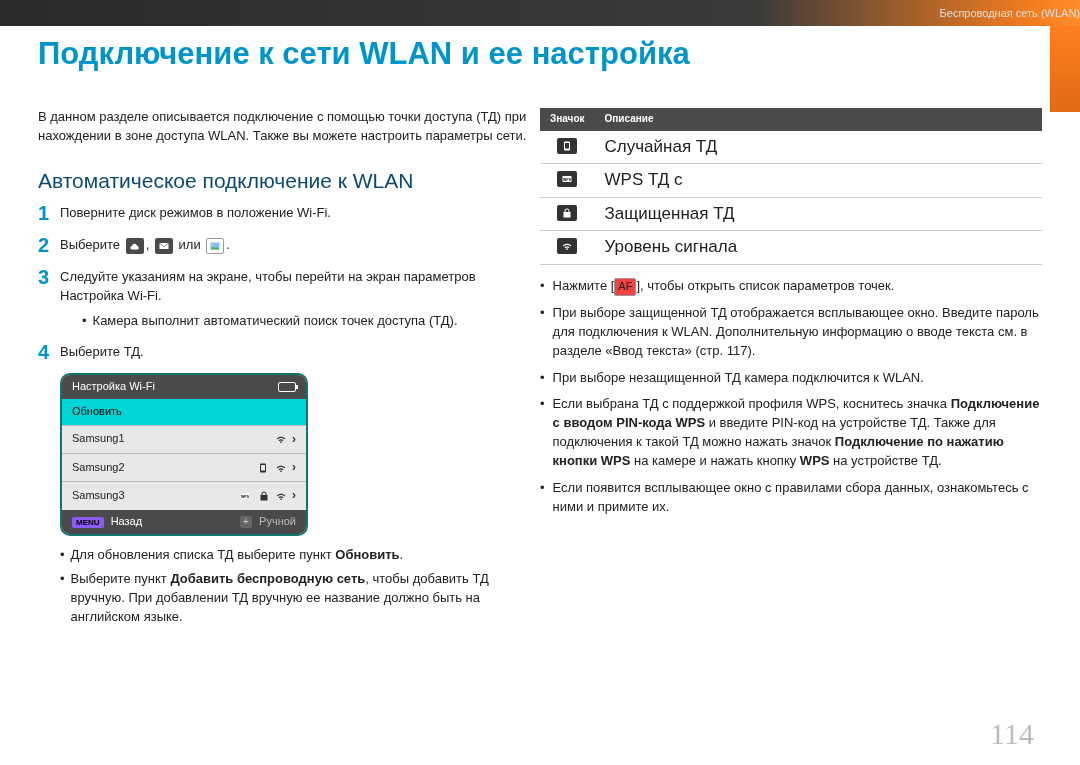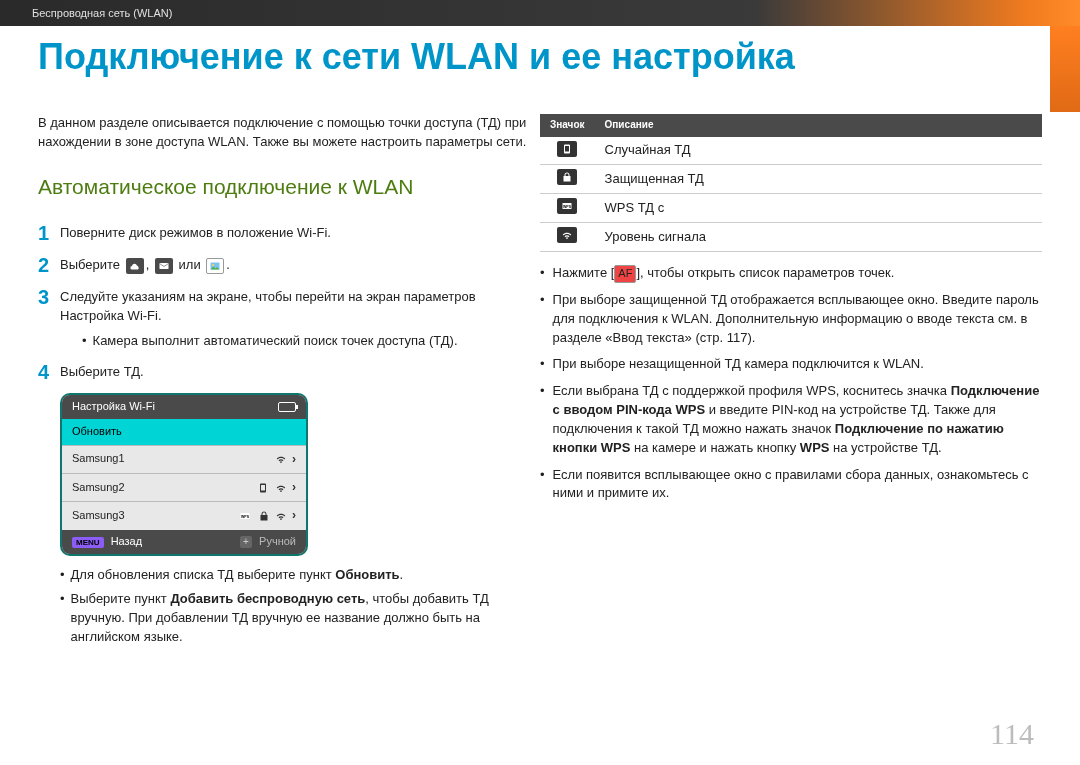--- a/index.html
+++ b/index.html
@@ -1,38 +1,38 @@
 <!DOCTYPE html>
 <html><head>
 <meta charset="utf-8">
 <style>
   * { margin: 0; padding: 0; box-sizing: border-box; }
   html, body { width: 1080px; height: 765px; overflow: hidden; font-family: "Segoe UI", Arial, sans-serif; }
   body { background: #fff; color: #222; }
   .topbar {
     width: 100%; height: 26px;
     background: linear-gradient(to right, #2a2a2a 0%, #3a3a3a 70%, #f07b1f 95%, #ff8c28 100%);
-    display: flex; align-items: center; padding-left: 32px;
+    display: flex; align-items: center; padding-left: 32px; justify-content: flex-end;
   }
   .topbar span { color: #e0e0e0; font-size: 11px; }
   .orange-stripe {
     position: absolute; top: 26px; right: 0; width: 30px; height: 86px;
     background: linear-gradient(#ff7f20, #e06a15);
   }
   .page {
     padding: 10px 38px 0 38px;
     display: flex; flex-direction: column;
     height: calc(765px - 26px);
     position: relative;
   }
-  .title { color: #0095c8; font-size: 36px; font-weight: 600; margin-bottom: 36px; }
+  .title { color: #0095c8; font-size: 31px; font-weight: 600; margin-bottom: 36px; }
   .columns { display: flex; }
   .col { flex: 1; font-size: 13px; line-height: 1.45; }
   .intro { margin-bottom: 20px; }
-  .subhead { color: #4d7c0f; font-size: 21px; margin-bottom: 20px; font-weight: 400; }
+  .subhead { color: #0c4a6e; font-size: 21px; margin-bottom: 6px; font-weight: 400; }
   .step { display: flex; margin-bottom: 10px; }
   .step-num { color: #0095c8; font-size: 20px; font-weight: 600; min-width: 22px; line-height: 1.1; }
   .step-body { flex: 1; padding-top: 2px; }
   .sub-bullet { padding-left: 22px; margin-top: 6px; display: flex; }
   .sub-bullet::before { content: "•"; margin-right: 6px; }
   .icon-box {
     display: inline-flex; align-items: center; justify-content: center;
     width: 18px; height: 16px; background: #4a4a4a; border-radius: 2px;
     color: #fff; font-size: 9px; vertical-align: middle; margin: 0 2px;
   }
@@ -48,21 +48,21 @@
   .wifi-row { padding: 5px 10px; display: flex; justify-content: space-between; align-items: center; border-top: 1px solid #bbb; }
   .wifi-row.hl { background: #00d4d4; color: #000; border-top: none; }
   .wifi-row .ricons { display: flex; gap: 4px; align-items: center; color: #333; }
   .wifi-ftr { background: #4a4a4a; color: #bbb; padding: 4px 10px; display: flex; justify-content: space-between; align-items: center; }
   .wifi-ftr .menu-tag { background: #8b5cf6; color: #000; font-size: 8px; font-weight: bold; padding: 1px 4px; border-radius: 2px; margin-right: 4px; }
   .wifi-ftr .plus { display: inline-block; width: 12px; height: 12px; background: #666; color: #ccc; border-radius: 2px; text-align: center; line-height: 12px; font-size: 10px; margin-right: 4px; }
   .chev { font-size: 12px; font-weight: bold; }
 
   .tbl { border-collapse: collapse; width: 100%; margin-bottom: 12px; }
   .tbl th { background: #4a4a4a; color: #fff; font-size: 10px; font-weight: 600; text-align: left; padding: 4px 10px; }
-  .tbl td { border-bottom: 1px solid #ccc; padding: 4px 10px; font-size: 13px; }
+  .tbl td { border-bottom: 1px solid #ccc; padding: 4px 10px; font-size: 17px; }
   .tbl td.iconcell { width: 54px; text-align: center; }
   .iconcell span { display: inline-flex; align-items: center; justify-content: center; width: 20px; height: 16px; background: #333; border-radius: 2px; }
   .iconcell svg { width: 12px; height: 12px; }
 
   .rb { display: flex; margin-bottom: 8px; }
   .rb::before { content: "•"; margin-right: 8px; }
   .af-key { display: inline-block; padding: 0 3px; border: 1px solid #999; border-radius: 2px; font-size: 11px; background: #ef4444; }
 
   .pagen { position: absolute; right: 46px; bottom: 14px; font-family: Georgia, "Times New Roman", serif; color: #bcbcbc; font-size: 30px; }
 
@@ -239,36 +239,36 @@
         <tr>
           <td class="iconcell"><span>
                   <svg class="i-phone">
                     <use href="#sv-phone"></use>
                   </svg>
                 </span></td>
           <td>Случайная ТД</td>
         </tr>
         <tr>
           <td class="iconcell"><span>
+                  <svg class="i-wps">
+                    <use href="#sv-wps"></use>
+                  </svg>
+                </span></td>
+          <td>WPS ТД с</td>
+        </tr>
+        <tr>
+          <td class="iconcell"><span>
                   <svg class="i-lock">
                     <use href="#sv-lock"></use>
                   </svg>
                 </span></td>
           <td>Защищенная ТД</td>
         </tr>
         <tr>
           <td class="iconcell"><span>
-                  <svg class="i-wps">
-                    <use href="#sv-wps"></use>
-                  </svg>
-                </span></td>
-          <td>WPS ТД с</td>
-        </tr>
-        <tr>
-          <td class="iconcell"><span>
                   <svg class="i-wifi">
                     <use href="#sv-wifi"></use>
                   </svg>
                 </span></td>
           <td>Уровень сигнала</td>
         </tr>
       </tbody>
         </table>
 
       <div class="rb">

